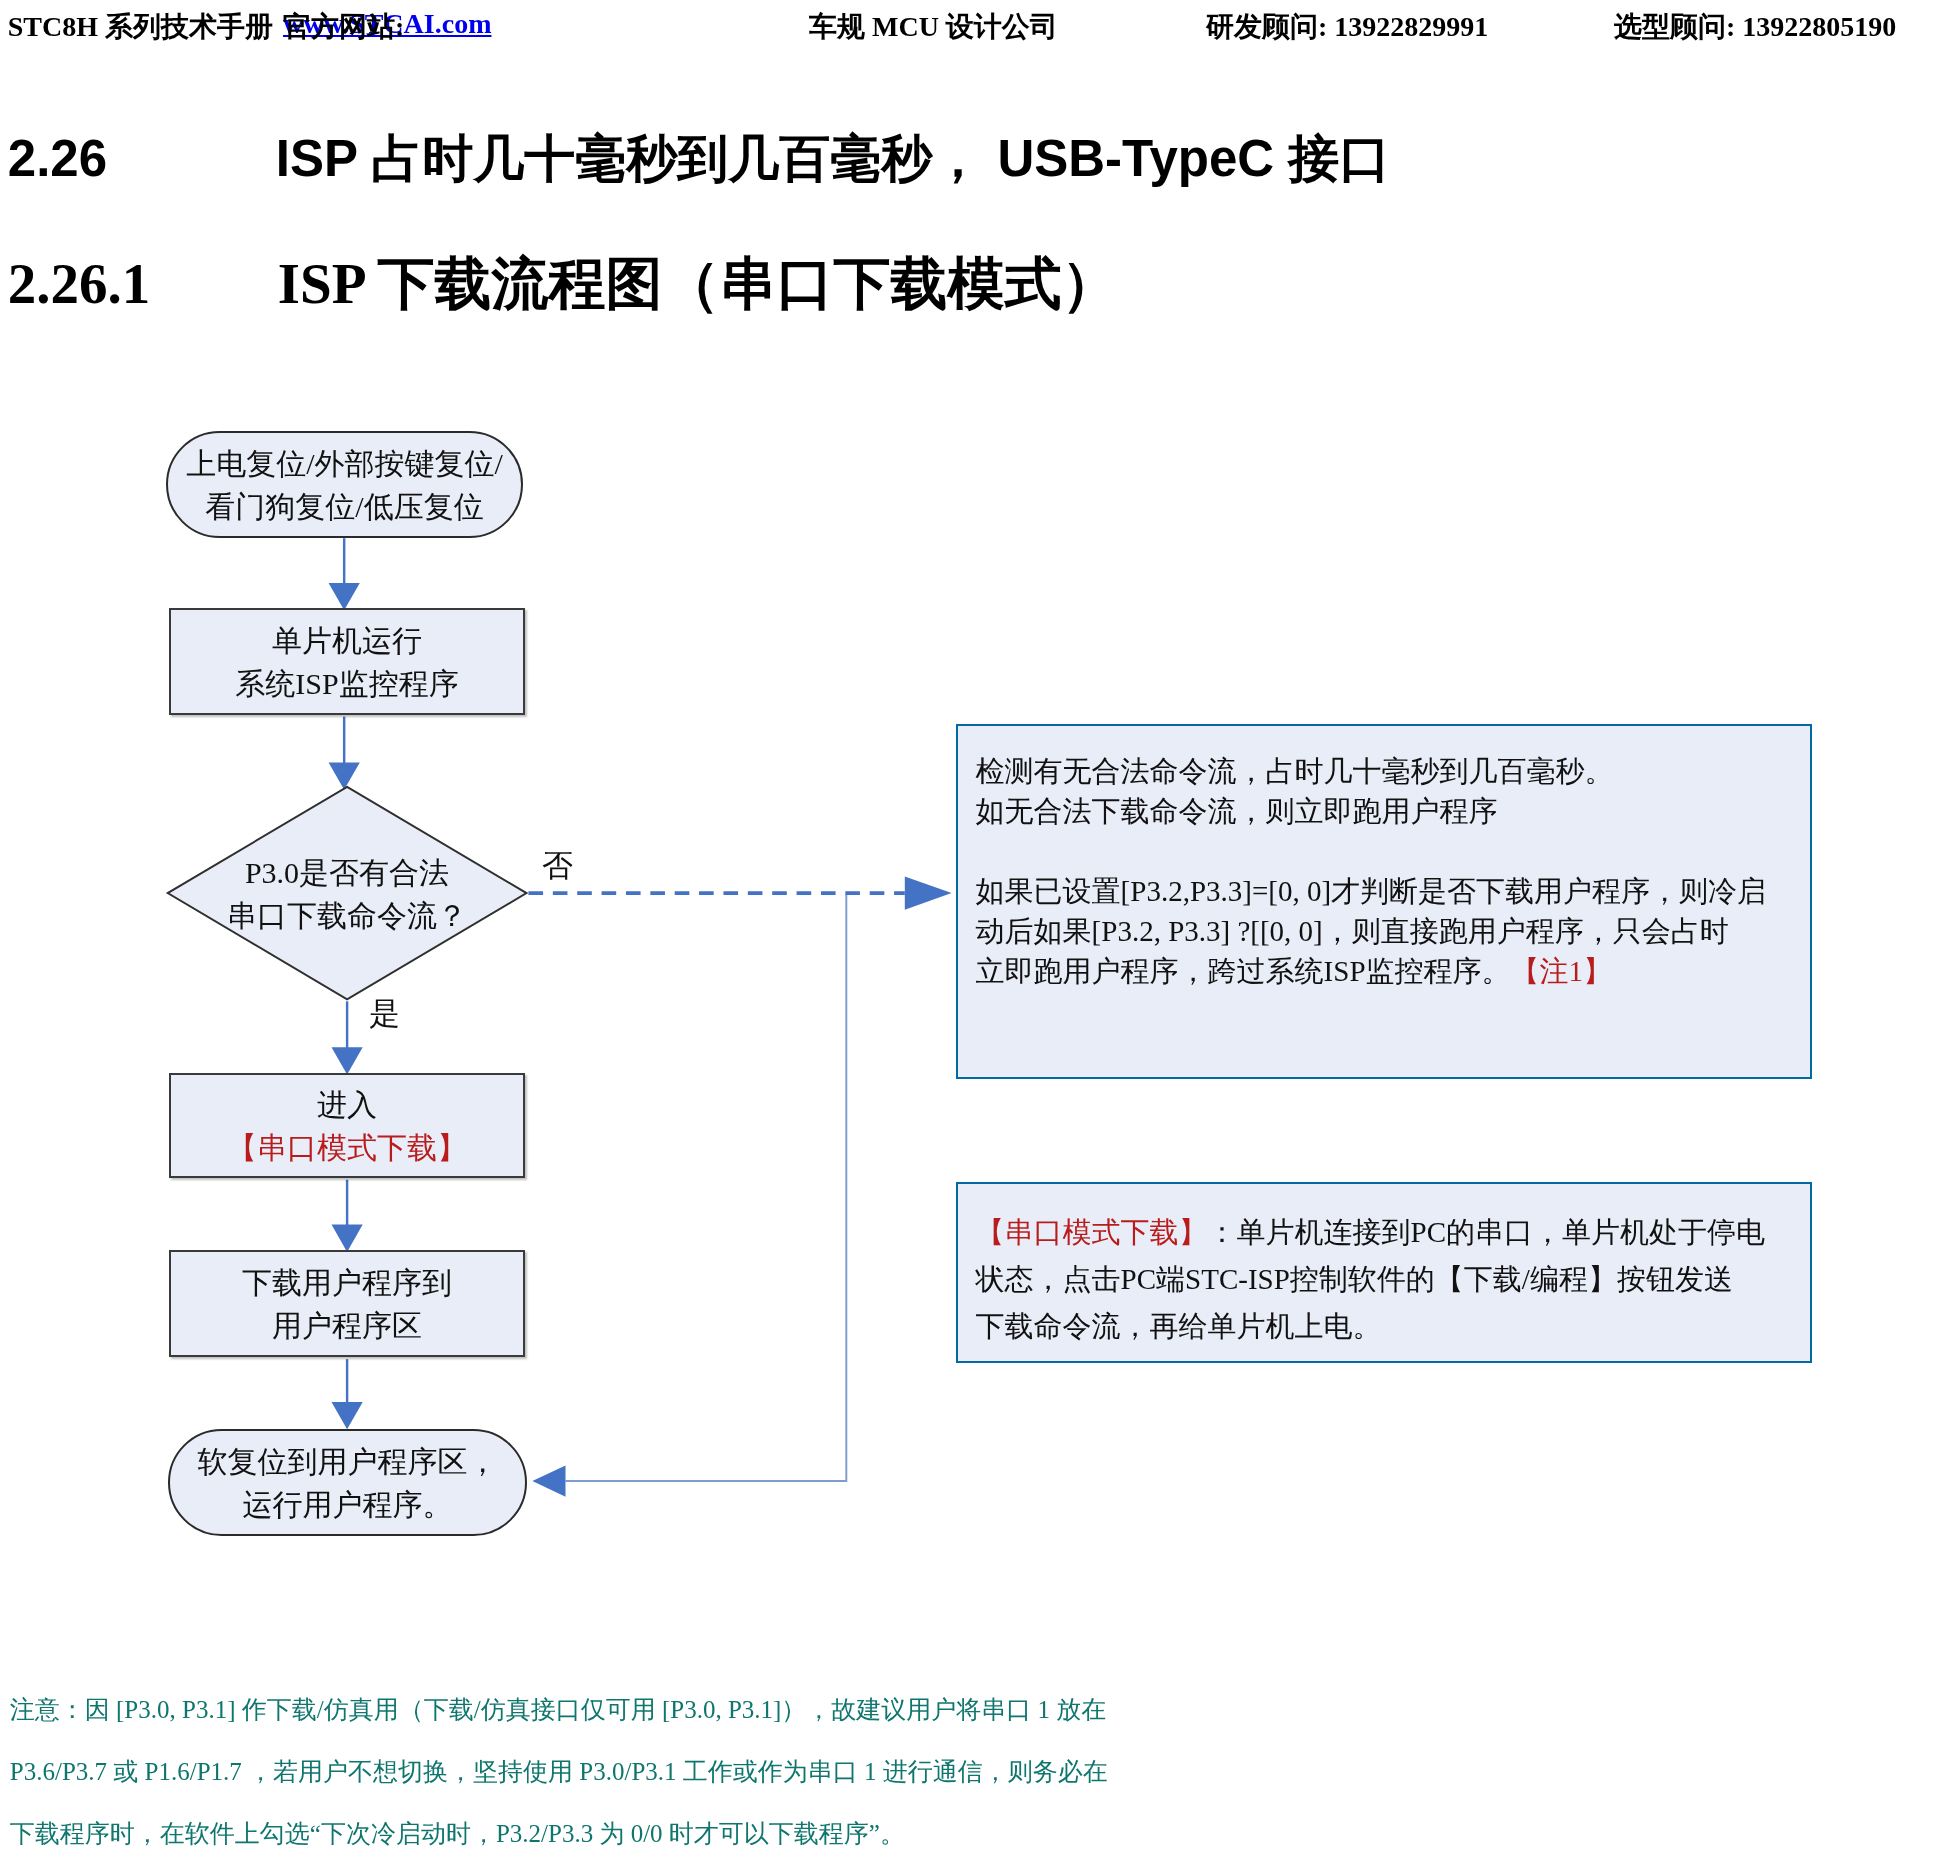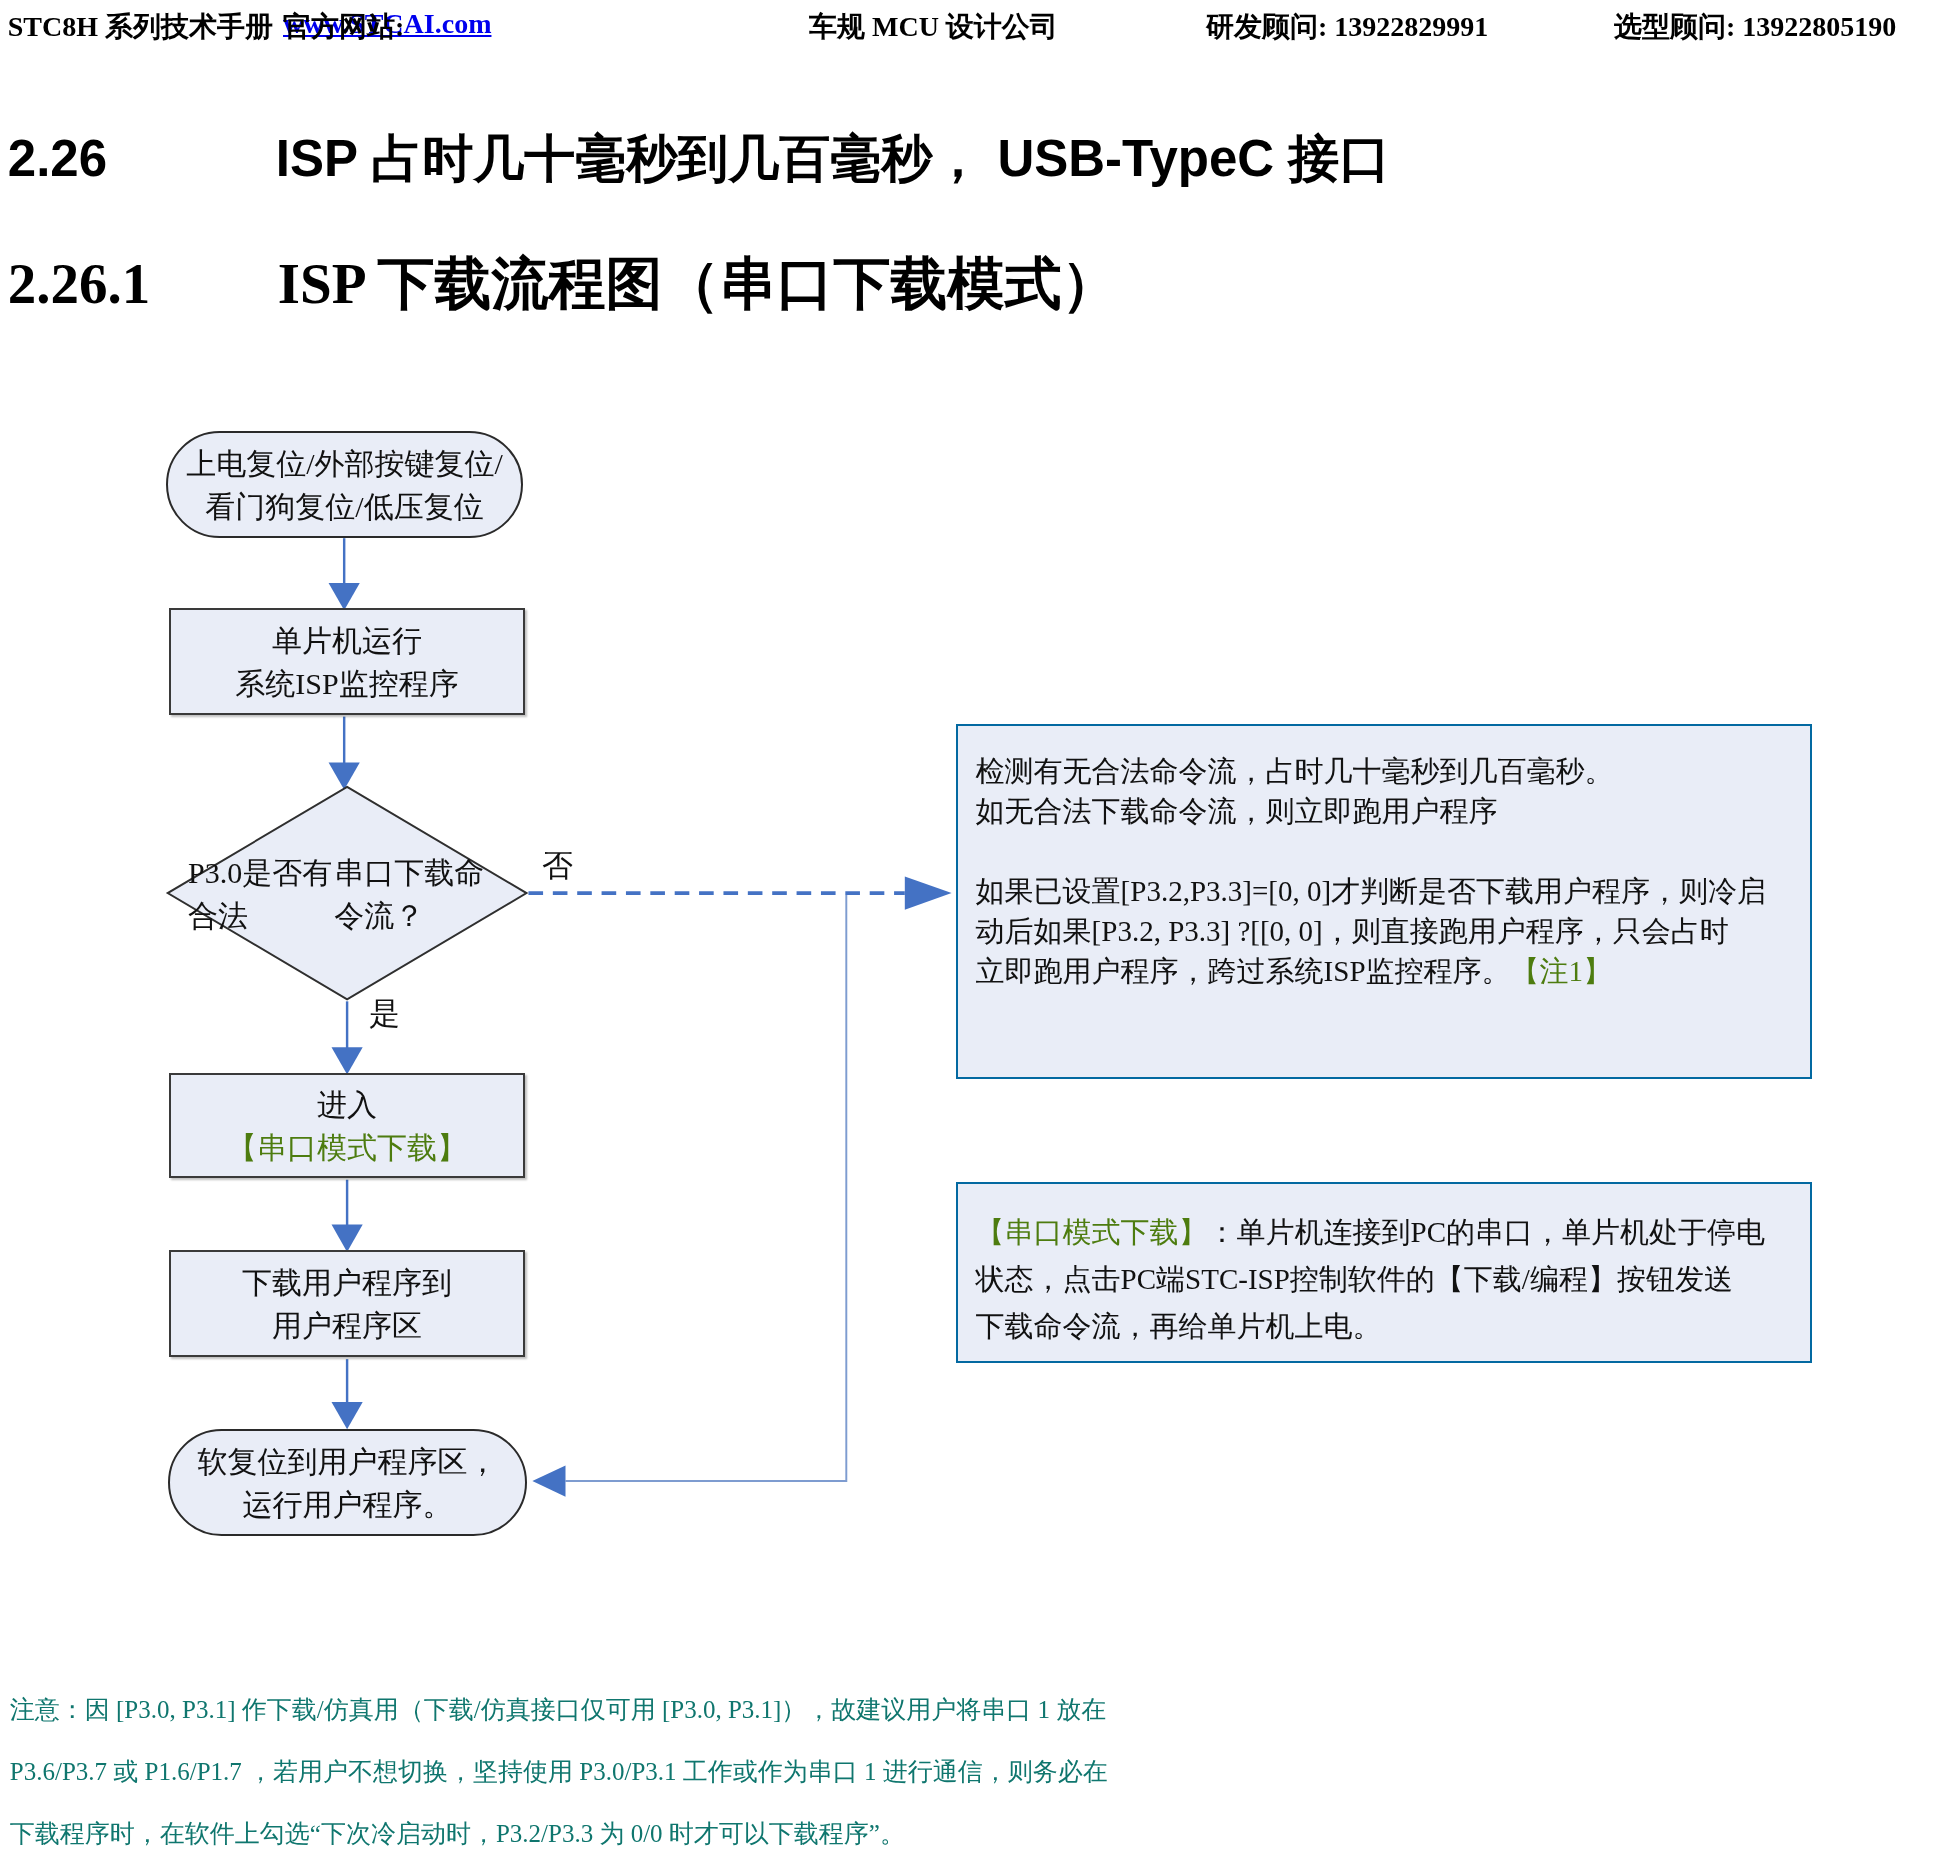--- a/index.html
+++ b/index.html
@@ -25,25 +25,25 @@
   .h1 .num{display:inline-block;width:268px;}
   .h2{position:absolute;top:246px;left:7.8px;width:1911px;font-family:"Liberation Serif",serif;font-weight:bold;font-size:57px;white-space:nowrap;}
   .h2 .num{display:inline-block;width:270px;}
   
   .node{position:absolute;display:flex;flex-direction:column;justify-content:center;align-items:center;
         background:#E9EDF7;font-size:30px;line-height:43px;text-align:center;color:#111;box-sizing:border-box;}
   .stadium{border:2.9px solid #2a2a2a;border-radius:55px;}
   .rect{border:2.9px solid #3a3a3a;box-shadow:2px 2px 2px rgba(0,0,0,0.25);}
   .n-start{left:166px;top:431px;width:357px;height:107px;}
   .n-run{left:169px;top:608px;width:356px;height:107px;}
-  .n-decision-text{position:absolute;left:188px;top:850px;width:318px;height:88px;display:flex;justify-content:center;align-items:center;font-size:30px;line-height:43px;color:#111;}
+  .n-decision-text{position:absolute;left:188px;top:850px;width:318px;height:88px;display:flex;flex-direction:column;justify-content:center;align-items:center;font-size:30px;line-height:43px;color:#111;}
   .n-enter{left:169px;top:1073px;width:356px;height:105px;}
   .n-download{left:169px;top:1250px;width:356px;height:107px;}
   .n-end{left:168px;top:1429px;width:359px;height:107px;}
-  .red{color:#4d7c0f;}
+  .red{color:#b91c1c;}
   .lbl{position:absolute;font-size:31px;color:#111;}
   .lbl-no{left:542px;top:845px;}
   .lbl-yes{left:369px;top:993px;}
   
   .sidebox{position:absolute;left:956px;width:856px;background:#E9EDF7;border:2px solid #0369a1;box-sizing:border-box;
            font-size:29px;color:#111;padding:25px 17.6px 0 17.6px;}
   .sidebox .ln{line-height:40px;white-space:nowrap;}
   .box1{top:724px;height:355px;}
   .box1 .gap{height:40px;}
   .box2{top:1182px;height:181px;}

